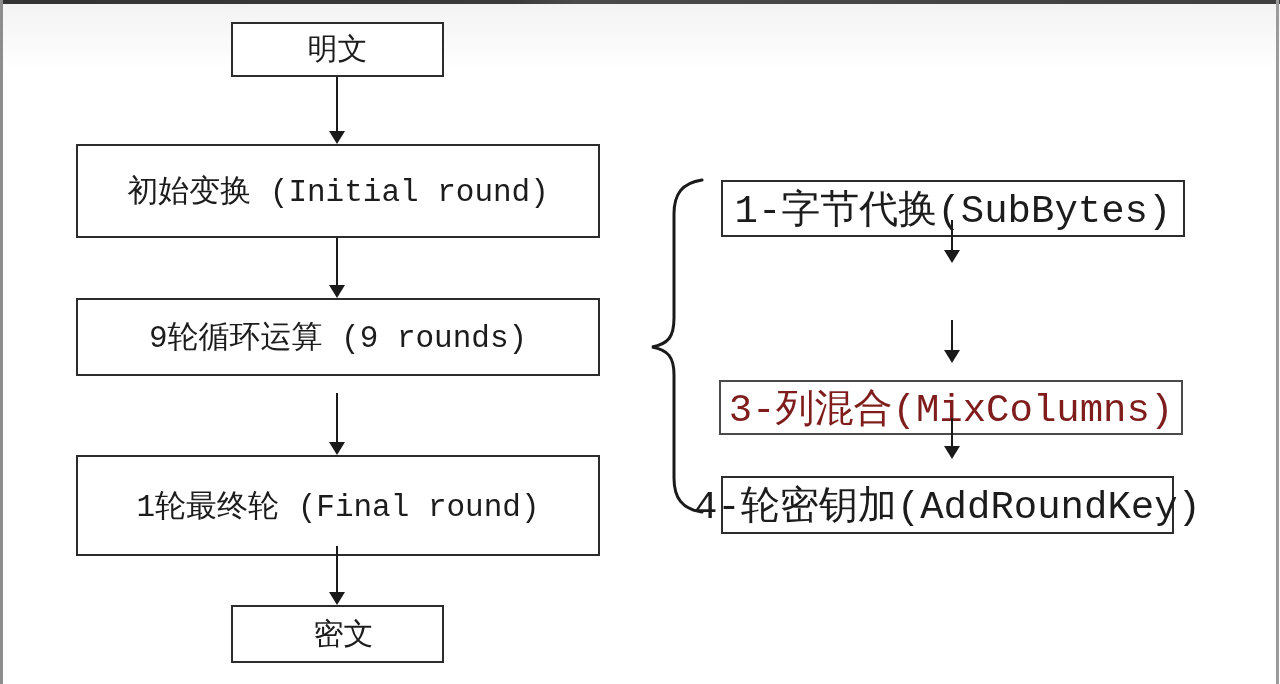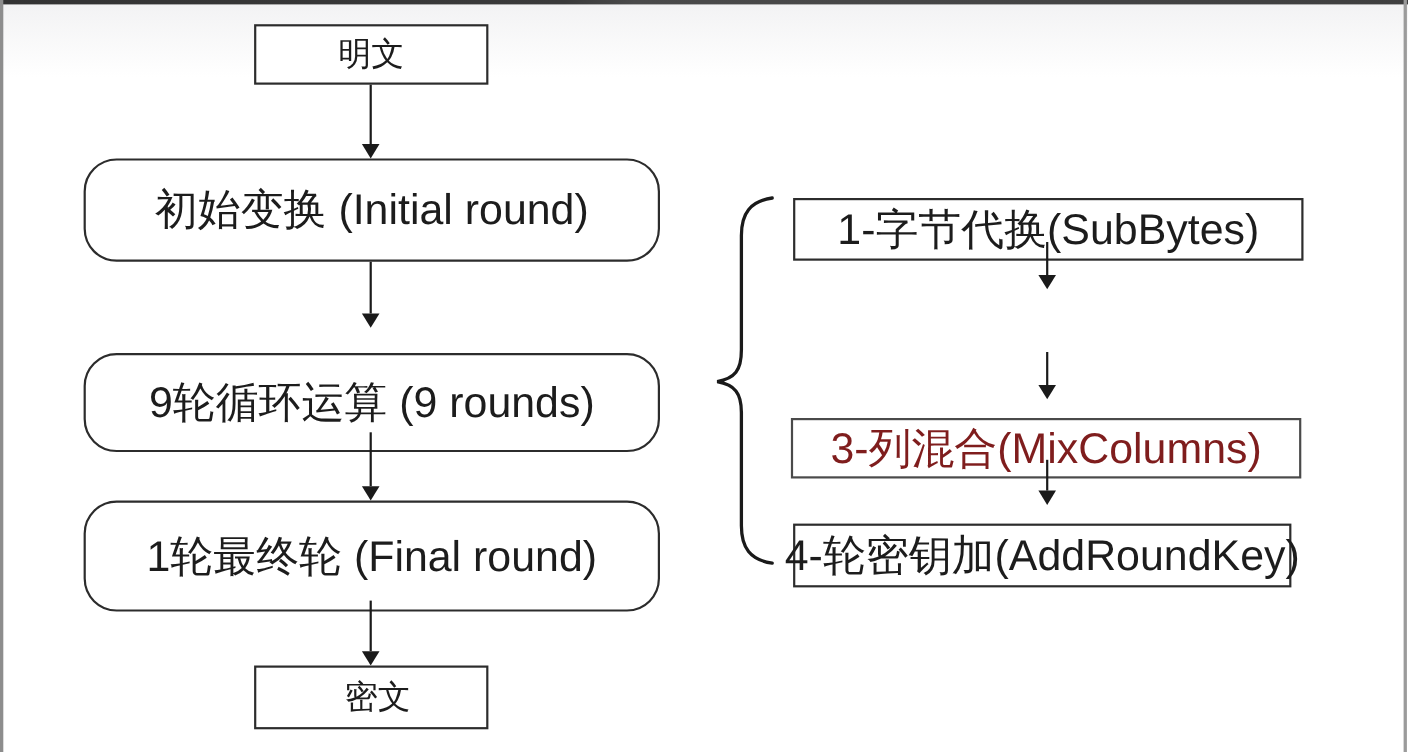--- a/index.html
+++ b/index.html
@@ -6,20 +6,21 @@
   body {
     font-family: "Liberation Sans", sans-serif;
     background: #ffffff;
   }
   #stage {
     position: relative;
     width: 1280px;
     height: 684px;
     background: linear-gradient(#f2f2f3, #ffffff 70px);
     overflow: hidden;
+    font-family: Liberation Mono, monospace;
   }
   .top-crop-bar {
     position: absolute;
     top: 0; left: 0;
     width: 100%; height: 4px;
     background: linear-gradient(90deg, #333 0%, #3a3a3a 40%, #4a4a4a 45%, #3f3f3f 100%);
   }
   .edge-line-left {
     position: absolute;
     top: 0; bottom: 0; left: 0;
@@ -37,21 +38,21 @@
     box-sizing: border-box;
     border: 2px solid #2c2c2c;
     background: #ffffff;
     display: flex;
     align-items: center;
     justify-content: center;
     color: #1c1c1c;
     white-space: nowrap;
   }
   .box.small { font-size: 30px; }
-  .box.wide  { font-size: 39px; border-radius: 30px; }
+  .box.wide  { font-size: 31px; }
   .box.right { font-size: 39px; margin-top: 17px; }
   .box.muted { color: #7f1d1d; border-color: #4a4a4a; }
 
   .arrow {
     position: absolute;
     width: 16px;
     display: flex;
     flex-direction: column;
     align-items: center;
   }
@@ -88,21 +89,21 @@
     <div class="head"></div>
   </div>
 
   <div class="box wide" style="left:76px; top:144px; width:524px; height:94px;">初始变换 (Initial round)</div>
 
   <div class="arrow" style="left:329px; top:238px; height:60px;">
     <div class="stem"></div>
     <div class="head"></div>
   </div>
 
-  <div class="box wide" style="left:76px; top:298px; width:524px; height:90px;margin-top:23px;">9轮循环运算 (9 rounds)</div>
+  <div class="box wide" style="left:76px; top:298px; width:524px; height:78px;">9轮循环运算 (9 rounds)</div>
 
   <div class="arrow" style="left:329px; top:393px; height:62px;">
     <div class="stem"></div>
     <div class="head"></div>
   </div>
 
   <div class="box wide" style="left:76px; top:455px; width:524px; height:101px;">1轮最终轮 (Final round)</div>
 
   <div class="arrow" style="left:329px; top:546px; height:59px;">
     <div class="stem"></div>

